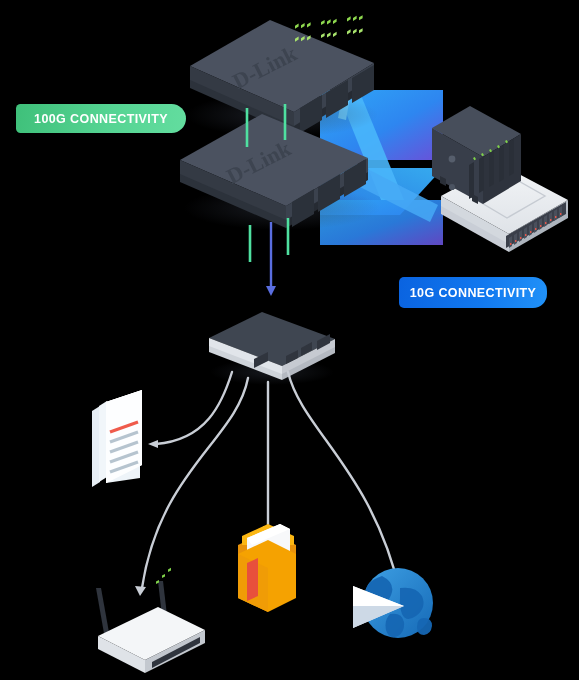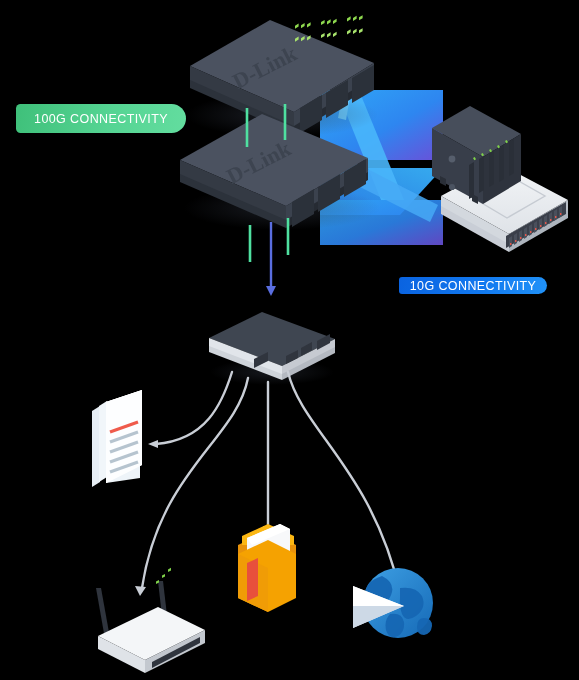--- a/index.html
+++ b/index.html
@@ -9,33 +9,33 @@
     background:#000000;
   }
   #stage{position:absolute;inset:0;width:579px;height:680px;}
   #stage svg{position:absolute;left:0;top:0;}
 
   
   .badge{
     position:absolute;
     display:flex;align-items:center;justify-content:center;
     color:#ffffff;
-    font-weight:normal;
+    font-weight:bold;
     letter-spacing:.4px;
     white-space:nowrap;
     box-sizing:border-box;
   }
   #badge-100g{
     left:16px;top:104px;width:170px;height:29px;
     font-size:12.5px;
     background:linear-gradient(100deg,#3fc07a 0%,#55d493 55%,#63dd9f 100%);
     border-radius:5px 16px 16px 5px;
   }
   #badge-10g{
-    left:399px;top:277px;width:148px;height:17px;
+    left:399px;top:277px;width:148px;height:31px;
     font-size:12.5px;
     background:linear-gradient(100deg,#0a63e0 0%,#1178ef 55%,#2192f8 100%);
     border-radius:5px 14px 14px 5px;
   }
 </style>
 </head>
 <body>
 
 <div id="stage">
 

